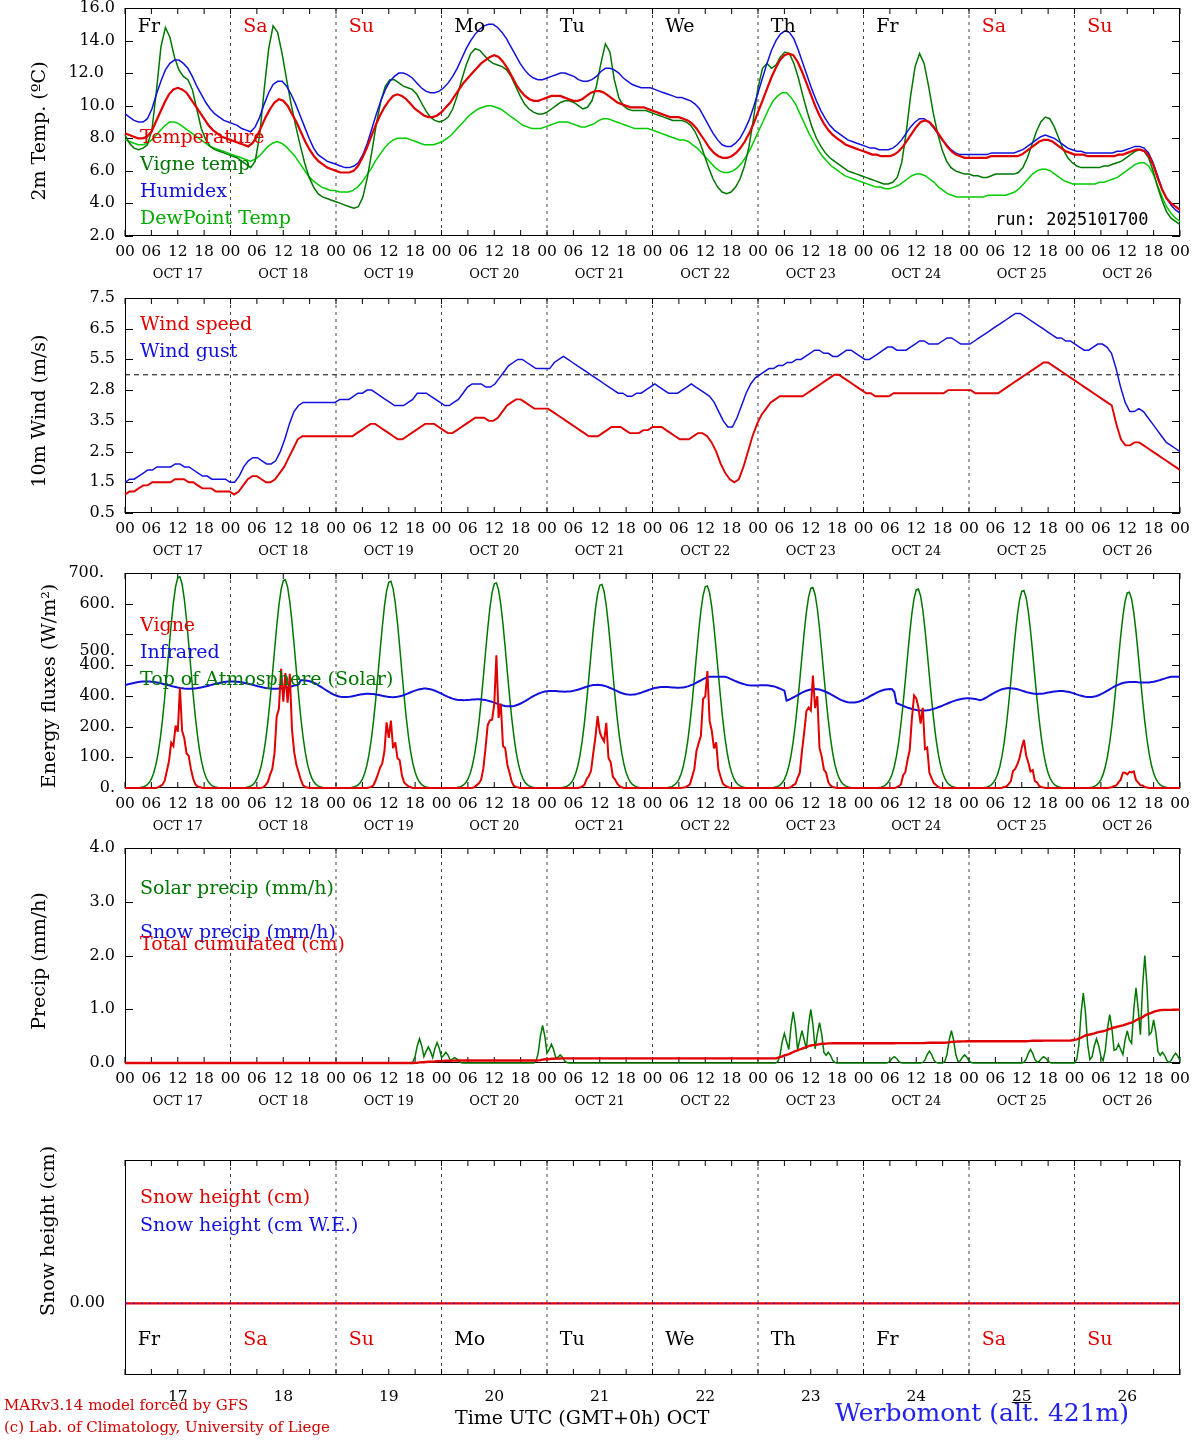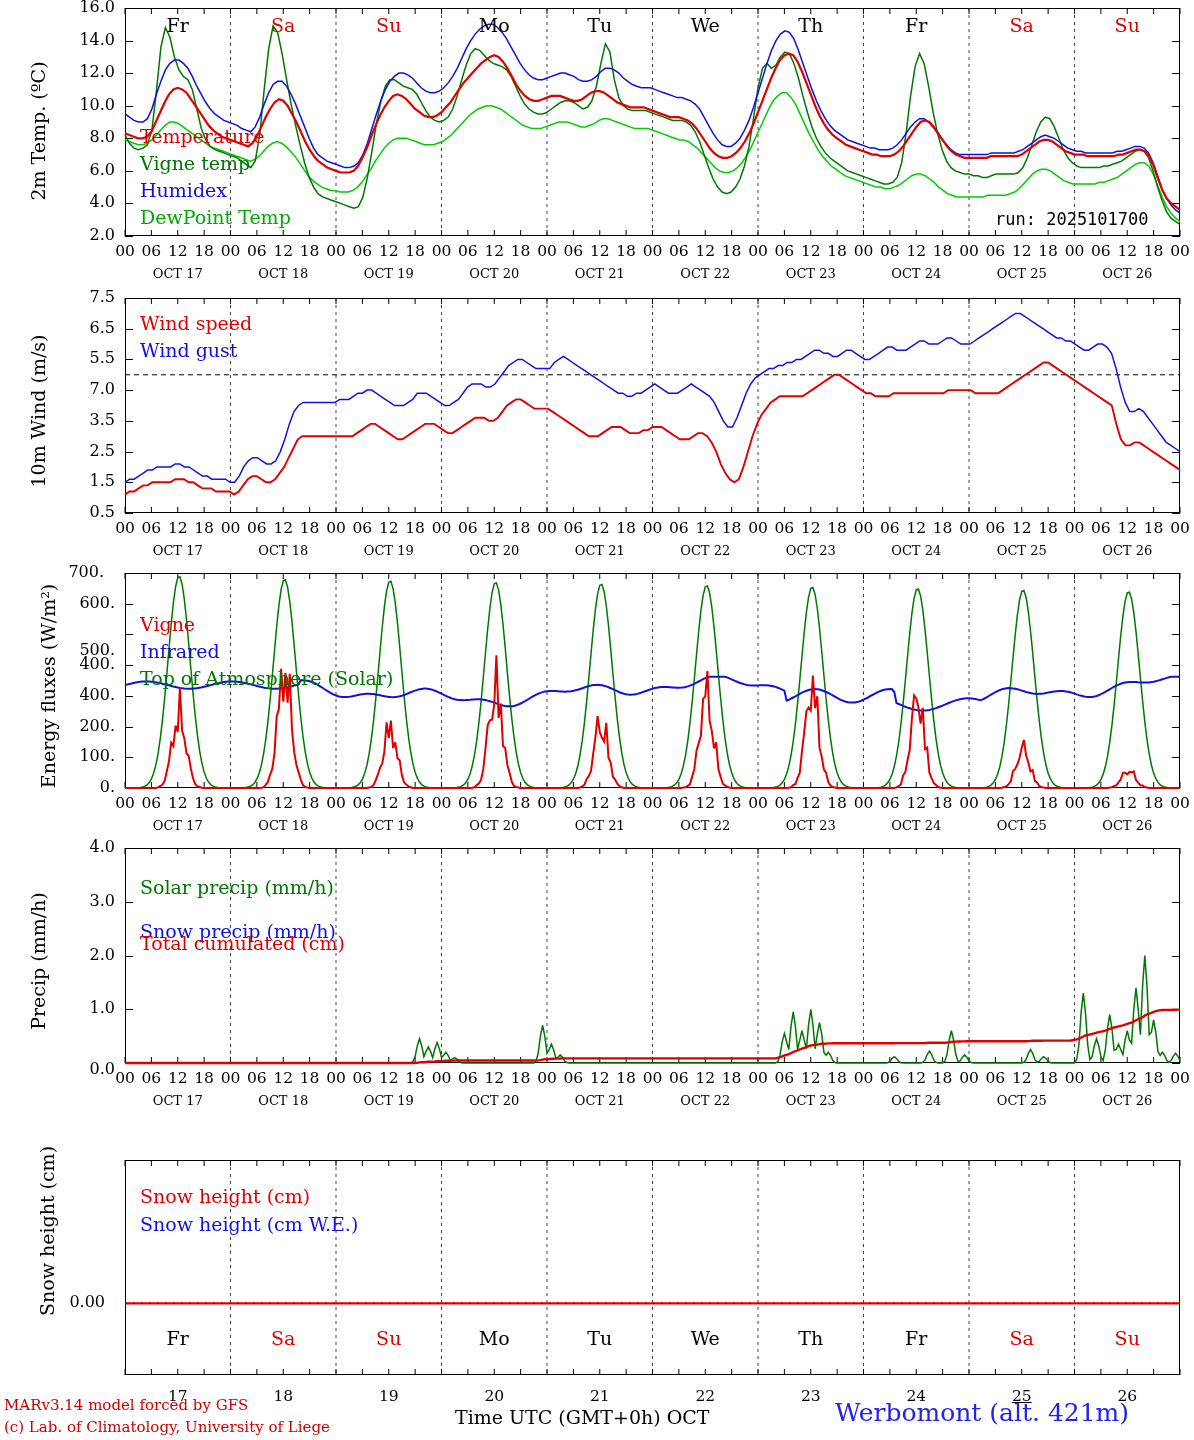--- a/index.html
+++ b/index.html
@@ -4,21 +4,21 @@
 <style>
   html,body{margin:0;padding:0;background:#ffffff;}
   body{width:1194px;height:1440px;font-family:"DejaVu Serif",serif;color:#000;position:relative;overflow:hidden;}
   .panel{position:absolute;left:0;width:1194px;}
   .frame{position:absolute;border:1.5px solid #000;box-sizing:border-box;background:#fff;}
   svg{position:absolute;left:0;top:0;overflow:visible;}
   .ylabel{position:absolute;transform-origin:50% 50%;font-size:19px;white-space:nowrap;}
   .legend{position:absolute;font-size:19px;white-space:nowrap;}
   .tick{position:absolute;text-align:center;width:40px;margin-left:-20px;font-size:15.5px;}
   .daylab{position:absolute;text-align:center;width:120px;margin-left:-60px;font-size:13px;}
-  .dowlab{position:absolute;text-align:center;width:80px;margin-left:-40px;font-size:19px;}
+  .dowlab{position:absolute;text-align:left;width:80px;margin-left:-40px;font-size:19px;}
   .ytick{position:absolute;text-align:right;font-size:16px;width:60px;}
   .runlab{position:absolute;font-size:17px;font-family:"DejaVu Sans Mono",monospace;}
   .footL{position:absolute;font-size:15px;color:#d00000;}
   .footC{position:absolute;font-size:19px;}
   .footR{position:absolute;font-size:25px;color:#2222ee;font-family:"DejaVu Serif",serif;}
   .red{color:#e00000;} .blue{color:#1111dd;} .green{color:#00aa00;} .dgreen{color:#007700;}
 </style>
 </head>
 <body>
 
@@ -36,21 +36,21 @@
       <div style="position: absolute; left: 1172px; top: 203.429px; width: 8px; height: 1px; background: rgb(0, 0, 0);"></div>
       <div class="ytick" style="left: 55px; top: 159.857px;">6.0</div>
       <div style="position: absolute; left: 125px; top: 170.857px; width: 8px; height: 1px; background: rgb(0, 0, 0);"></div>
       <div style="position: absolute; left: 1172px; top: 170.857px; width: 8px; height: 1px; background: rgb(0, 0, 0);"></div>
       <div class="ytick" style="left: 55px; top: 127.286px;">8.0</div>
       <div style="position: absolute; left: 125px; top: 138.286px; width: 8px; height: 1px; background: rgb(0, 0, 0);"></div>
       <div style="position: absolute; left: 1172px; top: 138.286px; width: 8px; height: 1px; background: rgb(0, 0, 0);"></div>
       <div class="ytick" style="left: 55px; top: 94.7143px;">10.0</div>
       <div style="position: absolute; left: 125px; top: 105.714px; width: 8px; height: 1px; background: rgb(0, 0, 0);"></div>
       <div style="position: absolute; left: 1172px; top: 105.714px; width: 8px; height: 1px; background: rgb(0, 0, 0);"></div>
-      <div class="ytick" style="left: 55px; top: 62.1429px;">12.0</div>
+      <div class="ytick" style="left: 44px; top: 62.1429px;">12.0</div>
       <div style="position: absolute; left: 125px; top: 73.1429px; width: 8px; height: 1px; background: rgb(0, 0, 0);"></div>
       <div style="position: absolute; left: 1172px; top: 73.1429px; width: 8px; height: 1px; background: rgb(0, 0, 0);"></div>
       <div class="ytick" style="left: 55px; top: 29.5714px;">14.0</div>
       <div style="position: absolute; left: 125px; top: 40.5714px; width: 8px; height: 1px; background: rgb(0, 0, 0);"></div>
       <div style="position: absolute; left: 1172px; top: 40.5714px; width: 8px; height: 1px; background: rgb(0, 0, 0);"></div>
       <div class="ytick" style="left: 55px; top: -3px;">16.0</div>
       <div style="position: absolute; left: 125px; top: 8px; width: 8px; height: 1px; background: rgb(0, 0, 0);"></div>
       <div style="position: absolute; left: 1172px; top: 8px; width: 8px; height: 1px; background: rgb(0, 0, 0);"></div>
     </div>
 
@@ -237,21 +237,21 @@
       <div style="position: absolute; left: 1172px; top: 223px; width: 8px; height: 1px; background: rgb(0, 0, 0);"></div>
       <div class="ytick" style="left: 55px; top: 181.286px;">1.5</div>
       <div style="position: absolute; left: 125px; top: 192.286px; width: 8px; height: 1px; background: rgb(0, 0, 0);"></div>
       <div style="position: absolute; left: 1172px; top: 192.286px; width: 8px; height: 1px; background: rgb(0, 0, 0);"></div>
       <div class="ytick" style="left: 55px; top: 150.571px;">2.5</div>
       <div style="position: absolute; left: 125px; top: 161.571px; width: 8px; height: 1px; background: rgb(0, 0, 0);"></div>
       <div style="position: absolute; left: 1172px; top: 161.571px; width: 8px; height: 1px; background: rgb(0, 0, 0);"></div>
       <div class="ytick" style="left: 55px; top: 119.857px;">3.5</div>
       <div style="position: absolute; left: 125px; top: 130.857px; width: 8px; height: 1px; background: rgb(0, 0, 0);"></div>
       <div style="position: absolute; left: 1172px; top: 130.857px; width: 8px; height: 1px; background: rgb(0, 0, 0);"></div>
-      <div class="ytick" style="left: 55px; top: 89.1429px;">7.0</div>
+      <div class="ytick" style="left: 55px; top: 89.1429px;">2.8</div>
       <div style="position: absolute; left: 125px; top: 100.143px; width: 8px; height: 1px; background: rgb(0, 0, 0);"></div>
       <div style="position: absolute; left: 1172px; top: 100.143px; width: 8px; height: 1px; background: rgb(0, 0, 0);"></div>
       <div class="ytick" style="left: 55px; top: 58.4286px;">5.5</div>
       <div style="position: absolute; left: 125px; top: 69.4286px; width: 8px; height: 1px; background: rgb(0, 0, 0);"></div>
       <div style="position: absolute; left: 1172px; top: 69.4286px; width: 8px; height: 1px; background: rgb(0, 0, 0);"></div>
       <div class="ytick" style="left: 55px; top: 27.7143px;">6.5</div>
       <div style="position: absolute; left: 125px; top: 38.7143px; width: 8px; height: 1px; background: rgb(0, 0, 0);"></div>
       <div style="position: absolute; left: 1172px; top: 38.7143px; width: 8px; height: 1px; background: rgb(0, 0, 0);"></div>
       <div class="ytick" style="left: 55px; top: -3px;">7.5</div>
       <div style="position: absolute; left: 125px; top: 8px; width: 8px; height: 1px; background: rgb(0, 0, 0);"></div>
@@ -596,21 +596,21 @@
       <div class="daylab" style="left: 1021.75px; top: 253px;">OCT 25</div>
       <div class="daylab" style="left: 1127.25px; top: 253px;">OCT 26</div>
     </div>
 </div>
 
 <div class="panel" style="top:840px;height:275px;">
   <div class="ylabel" style="left:-52px;top:110px;width:180px;text-align:center;transform:rotate(-90deg);">Precip (mm/h)</div>
 
   <div class="frame" style="left:125px;top:8px;width:1055px;height:215px;"></div>
   <div id="yticks-precip">
-      <div class="ytick" style="left: 55px; top: 212px; margin-top: 7px;">0.0</div>
+      <div class="ytick" style="left: 55px; top: 212px;">0.0</div>
       <div style="position: absolute; left: 125px; top: 223px; width: 8px; height: 1px; background: rgb(0, 0, 0);"></div>
       <div style="position: absolute; left: 1172px; top: 223px; width: 8px; height: 1px; background: rgb(0, 0, 0);"></div>
       <div class="ytick" style="left: 55px; top: 158.25px;">1.0</div>
       <div style="position: absolute; left: 125px; top: 169.25px; width: 8px; height: 1px; background: rgb(0, 0, 0);"></div>
       <div style="position: absolute; left: 1172px; top: 169.25px; width: 8px; height: 1px; background: rgb(0, 0, 0);"></div>
       <div class="ytick" style="left: 55px; top: 104.5px;">2.0</div>
       <div style="position: absolute; left: 125px; top: 115.5px; width: 8px; height: 1px; background: rgb(0, 0, 0);"></div>
       <div style="position: absolute; left: 1172px; top: 115.5px; width: 8px; height: 1px; background: rgb(0, 0, 0);"></div>
       <div class="ytick" style="left: 55px; top: 50.75px;">3.0</div>
       <div style="position: absolute; left: 125px; top: 61.75px; width: 8px; height: 1px; background: rgb(0, 0, 0);"></div>

